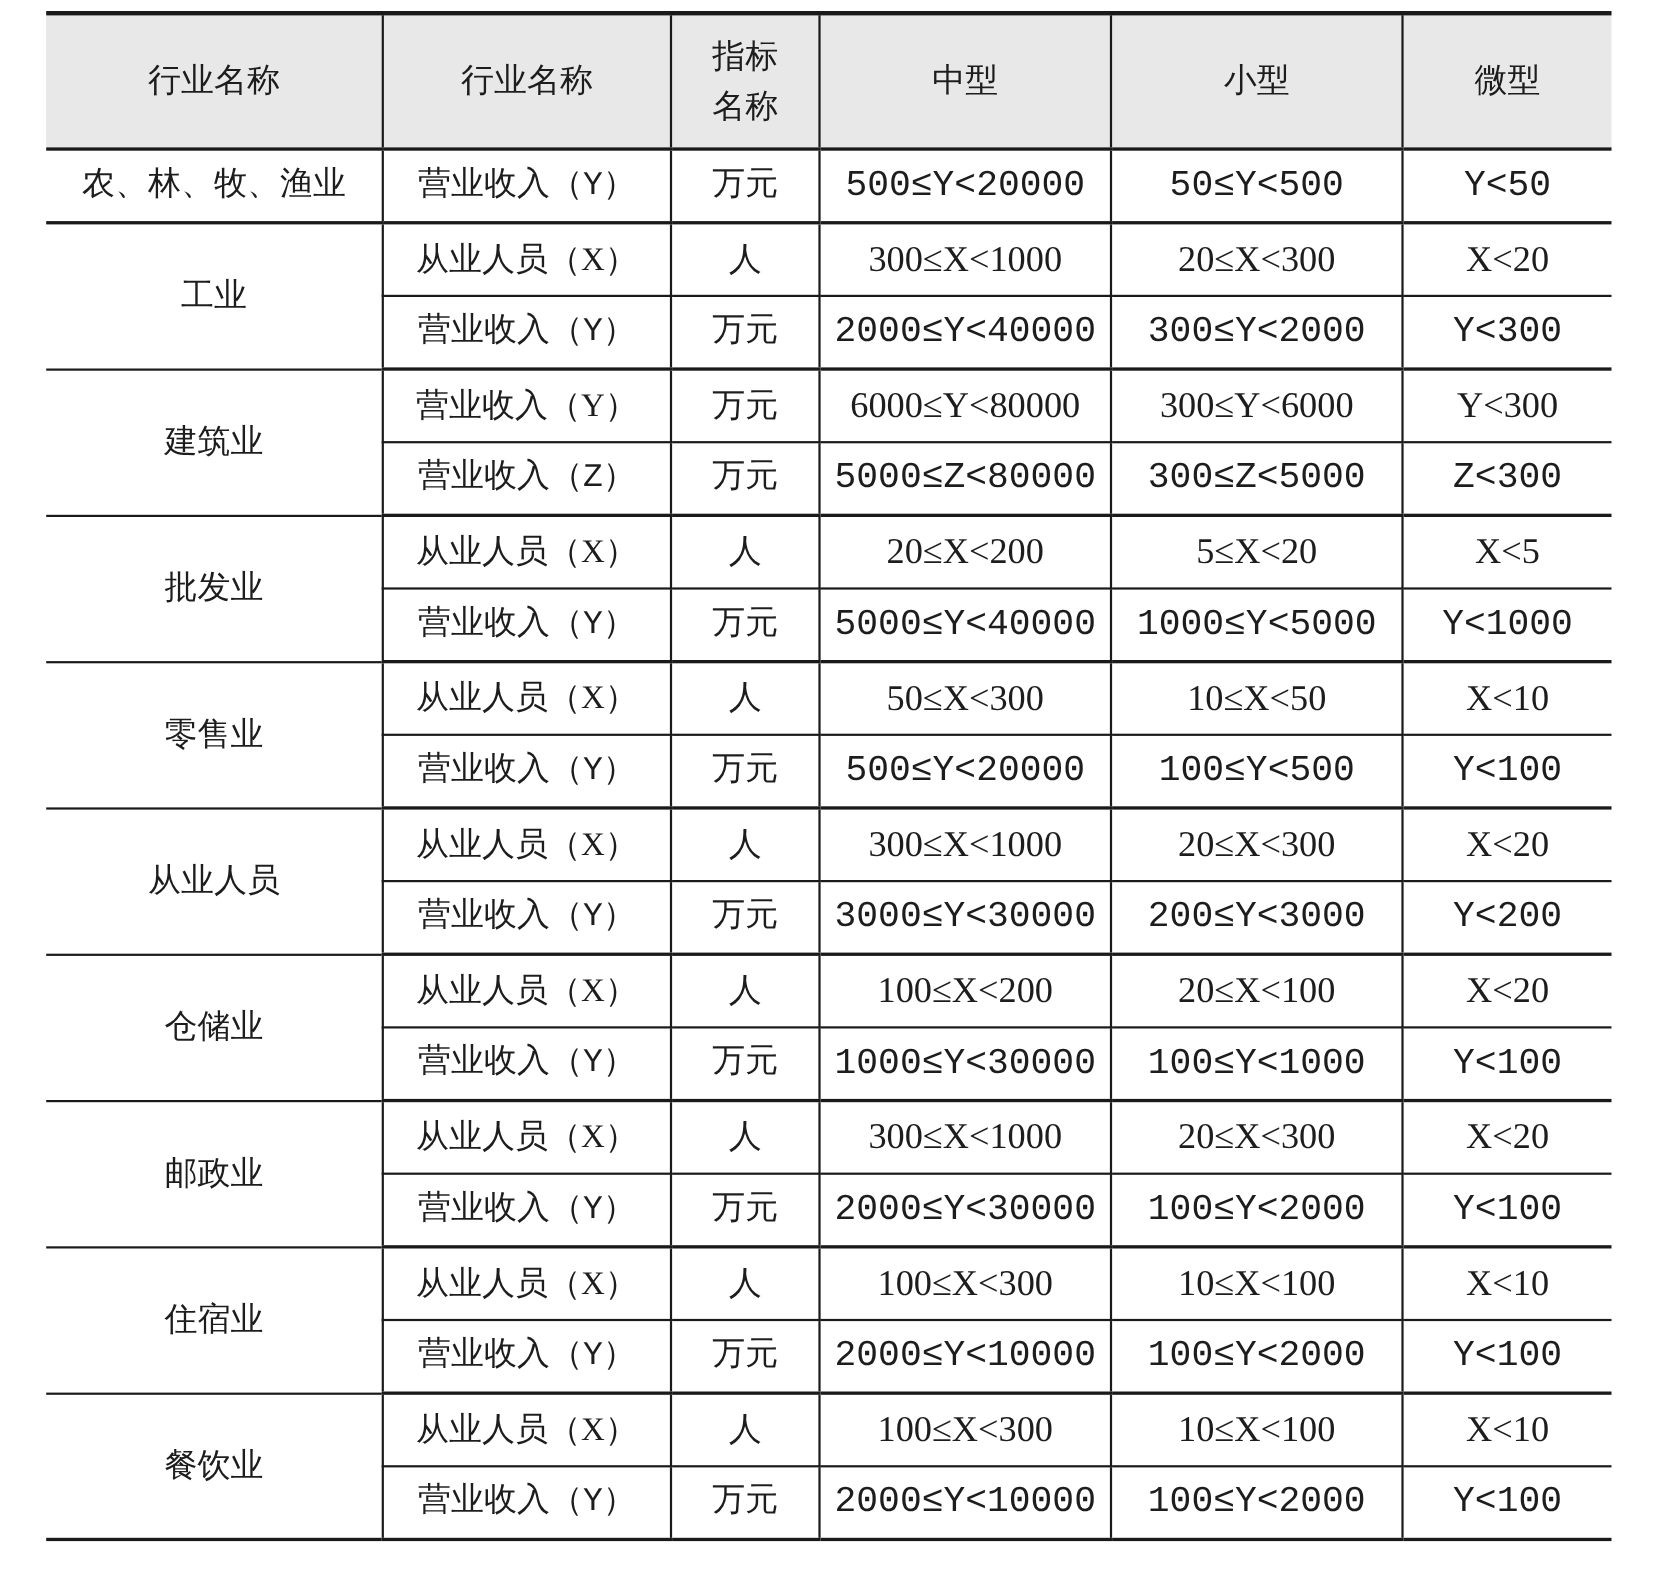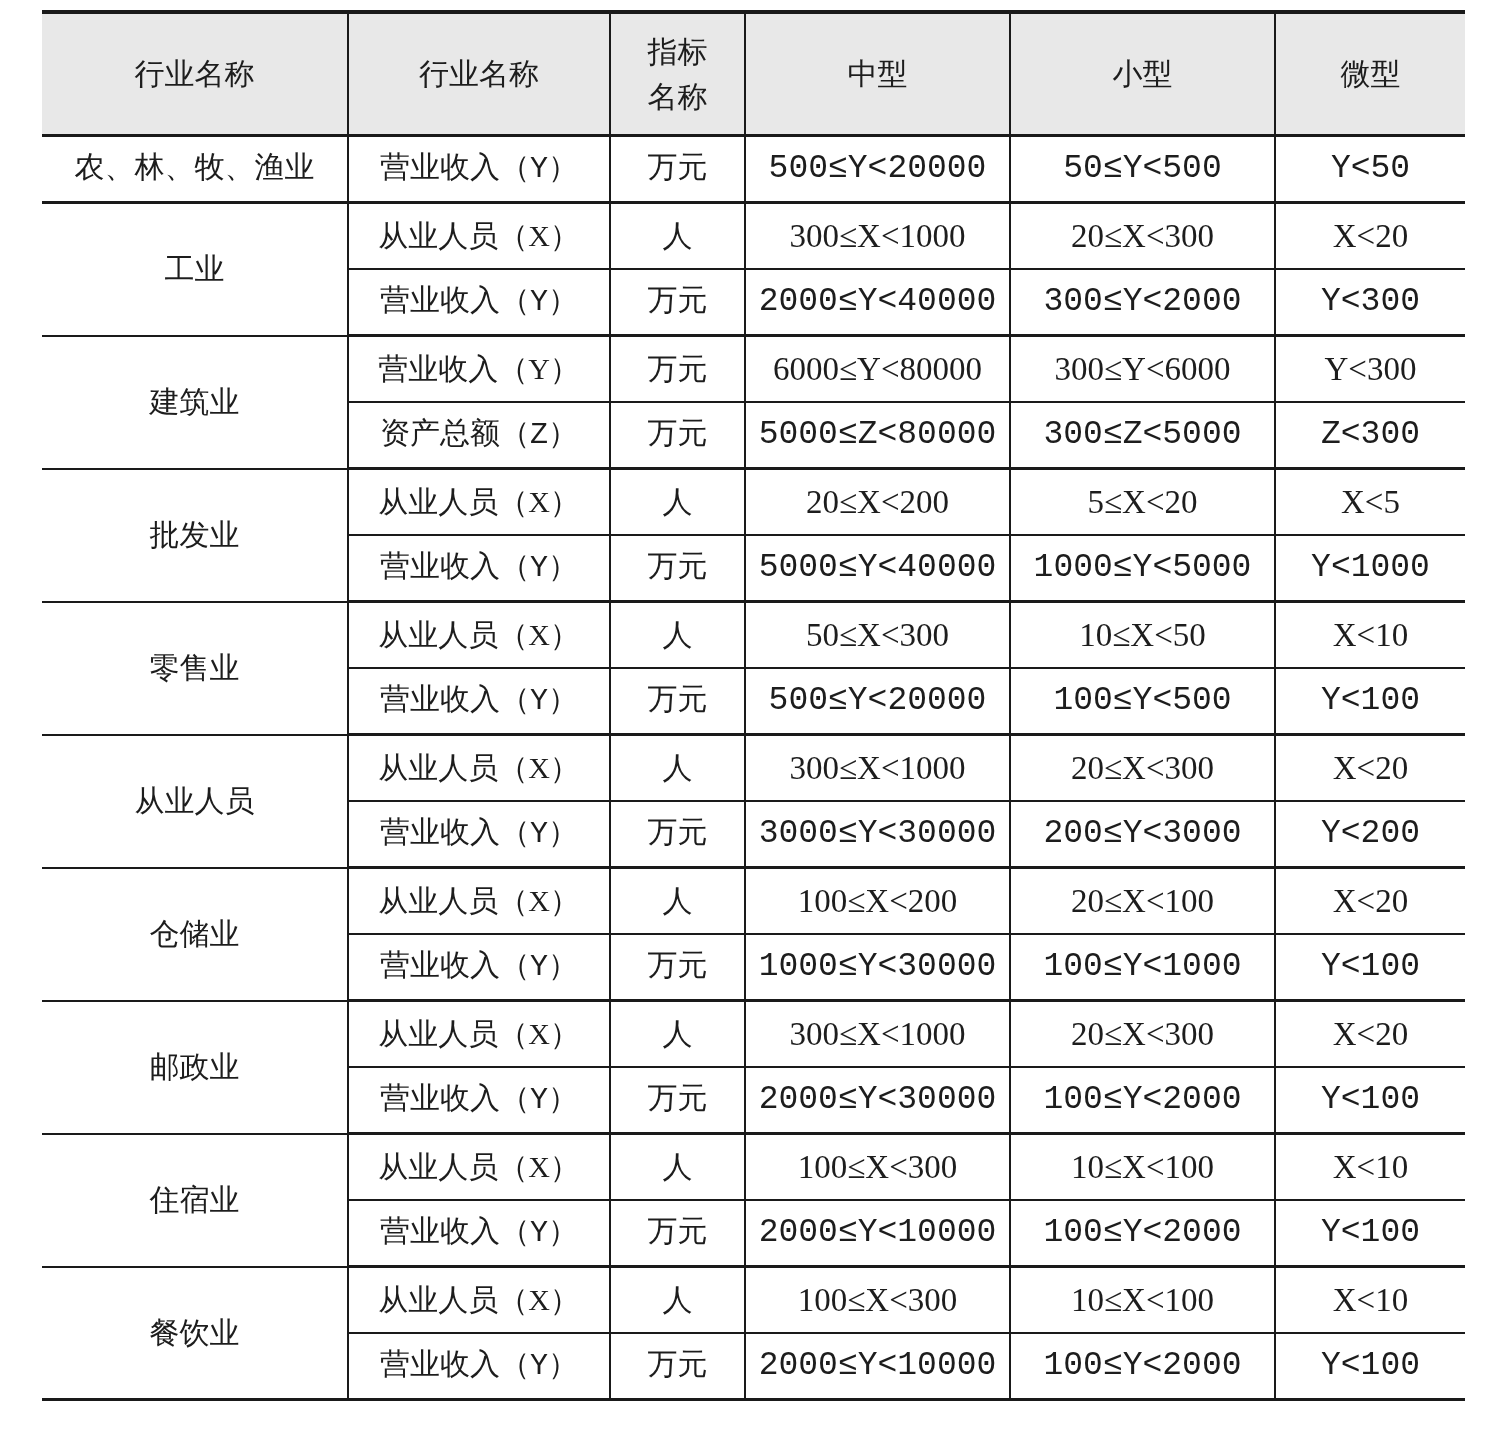--- a/index.html
+++ b/index.html
@@ -100,21 +100,21 @@
         </tr>
         <tr class="group-mid">
           <td rowspan="2" class="c1">建筑业</td>
           <td class="c2">营业收入（Y）</td>
           <td class="c3">万元</td>
           <td class="c4 num">6000≤Y&lt;80000</td>
           <td class="c5 num">300≤Y&lt;6000</td>
           <td class="c6 num">Y&lt;300</td>
         </tr>
         <tr class="group-end">
-          <td class="c2">资产总额（Z）</td>
+          <td class="c2">营业收入（Z）</td>
           <td class="c3">万元</td>
           <td class="c4 num">5000≤Z&lt;80000</td>
           <td class="c5 num">300≤Z&lt;5000</td>
           <td class="c6 num">Z&lt;300</td>
         </tr>
         <tr class="group-mid">
           <td rowspan="2" class="c1">批发业</td>
           <td class="c2">从业人员（X）</td>
           <td class="c3">人</td>
           <td class="c4 num">20≤X&lt;200</td>

